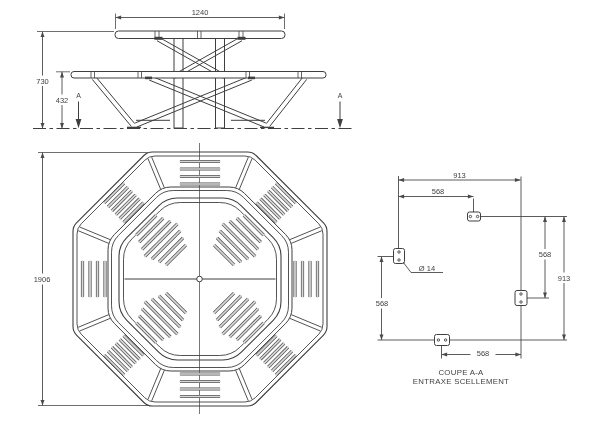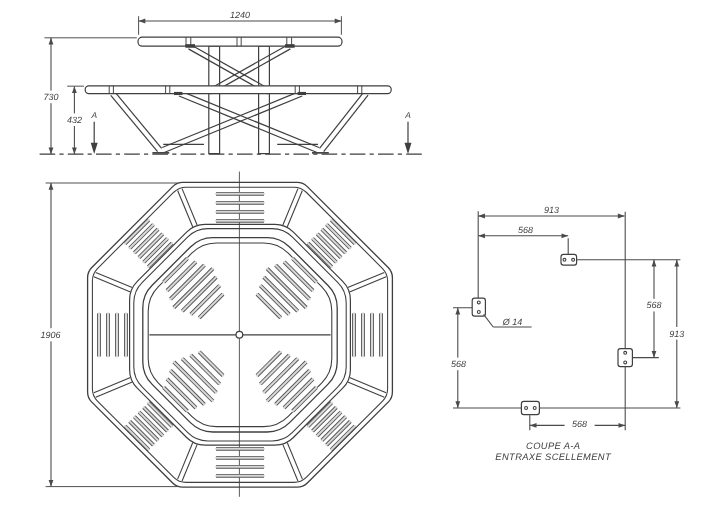--- a/index.html
+++ b/index.html
@@ -1,17 +1,17 @@
 <!DOCTYPE html>
 <html><head>
 <meta charset="utf-8">
 <style>
   html,body{margin:0;padding:0;background:#ffffff;}
   .stage{position:relative;width:600px;height:423px;background:#fff;overflow:hidden;
-         font-family:"Liberation Sans",sans-serif;font-style:italic;}
+         font-family:"Liberation Sans",sans-serif;}
   svg text{font-family:"Liberation Sans",sans-serif;fill:#3f3f3f;}
 </style>
 </head>
 <body>
 
 <div class="stage">
   <svg id="drawing" width="600" height="423" viewBox="0 0 600 423">
     <g id="side-view">
         <line x1="33" y1="128.5" x2="353" y2="128.5" stroke="#3f3f3f" stroke-width="1" stroke-dasharray="13 3.5 3.5 3.5"></line>
         <rect x="174" y="38.5" width="9" height="89.5" fill="none" stroke="#3f3f3f" stroke-width="1"></rect>

